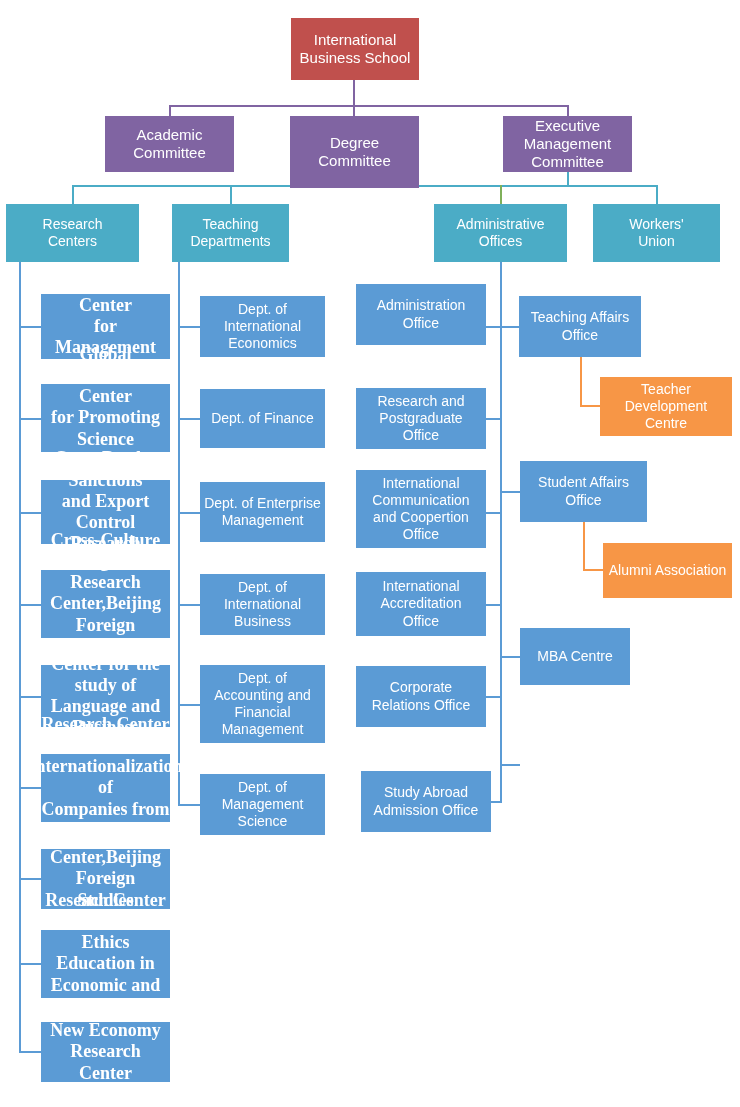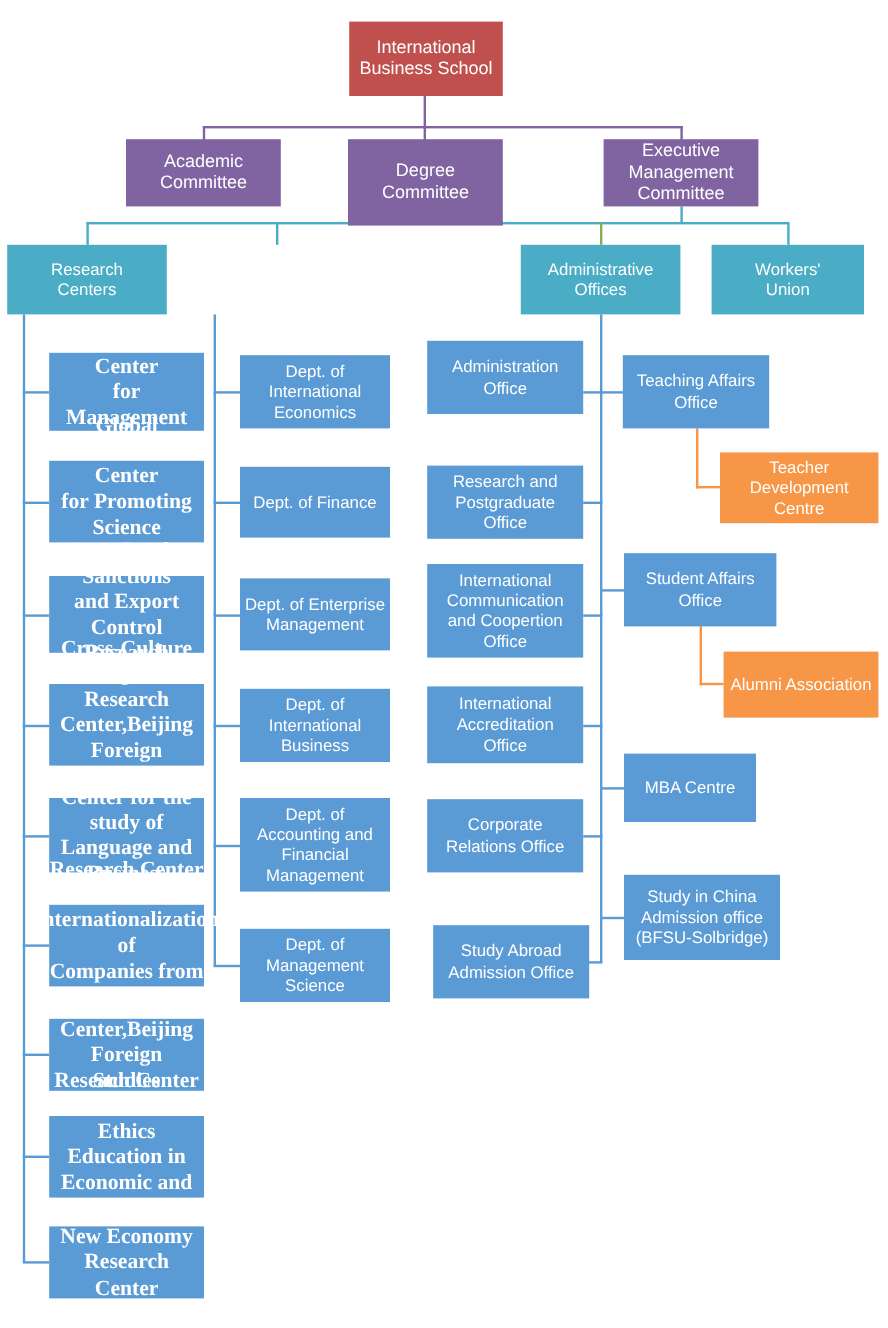--- a/index.html
+++ b/index.html
@@ -126,20 +126,22 @@
   <div class="node committee" style="left:105px; top:116px; width:129px; height:56px;">Academic
 Committee</div>
   <div class="node committee" style="left:290px; top:116px; width:129px; height:72px;">Degree
 Committee</div>
   <div class="node committee" style="left:503px; top:116px; width:129px; height:56px;">Executive
 Management
 Committee</div>
 
   <div class="node division" style="left:6px; top:204px; width:133px; height:58px;">Research
 Centers</div>
+  <div class="node division" style="left:172px; top:204px; width:117px; height:58px;">Teaching
+Departments</div>
   <div class="node division" style="left:434px; top:204px; width:133px; height:58px;">Administrative
 Offices</div>
   <div class="node division" style="left:593px; top:204px; width:127px; height:58px;">Workers'
 Union</div>
 
   <div class="node serif-unit" style="left:41px; top:294px; width:129px; height:65px;">The Research Center
 for Management
 Science</div>
   <div class="node serif-unit" style="left:41px; top:384px; width:129px; height:68px;">Global Research Center
 for Promoting Science
@@ -200,22 +202,19 @@
   <div class="node unit" style="left:356px; top:666px; width:130px; height:61px;">Corporate
 Relations Office</div>
   <div class="node unit" style="left:361px; top:771px; width:130px; height:61px;">Study Abroad
 Admission Office</div>
 
   <div class="node unit" style="left:519px; top:296px; width:122px; height:61px;">Teaching Affairs
 Office</div>
   <div class="node unit" style="left:520px; top:461px; width:127px; height:61px;">Student Affairs
 Office</div>
   <div class="node unit" style="left:520px; top:628px; width:110px; height:57px;">MBA Centre</div>
-  <div class="node unit" style="left:520px; top:729px; width:130px; height:71px;">Study in China
-Admission office
-(BFSU-Solbridge)</div>
 
   <div class="node sub" style="left:600px; top:377px; width:132px; height:59px;">Teacher
 Development
 Centre</div>
   <div class="node sub" style="left:603px; top:543px; width:129px; height:55px;">Alumni Association</div>
 
 </div>
 
 </body></html>

